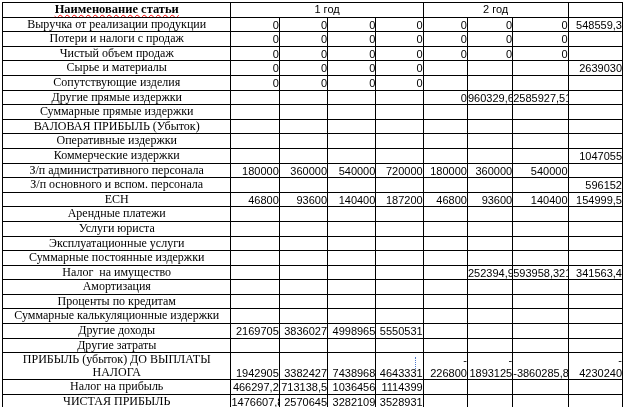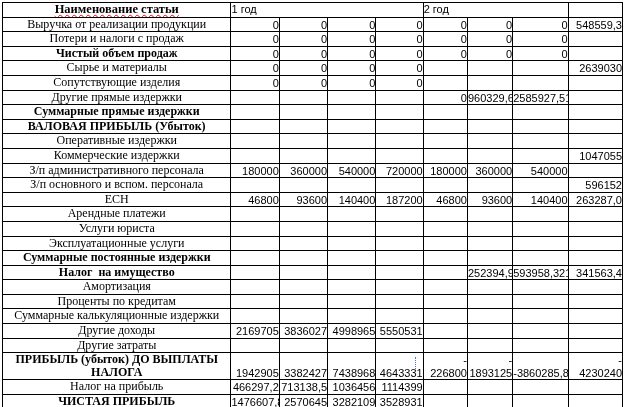--- a/index.html
+++ b/index.html
@@ -34,36 +34,36 @@
   }
   .squiggle {
     text-decoration-line: underline;
     text-decoration-style: wavy;
     text-decoration-color: #ff0000;
     text-decoration-thickness: 1px;
   }
   th.yr {
     font-size: 11px;
     font-weight: normal;
-    text-align: left;
+    text-align: center;
     padding-left: 3px;
     line-height: 13px;
     color: #000;
   }
   
   td.lbl {
     font-family: "Liberation Serif", serif;
     font-size: 12px;
     text-align: center;
     vertical-align: top;
     line-height: 13px;
     white-space: pre-wrap;
     color: #000;
   }
-  tr.bold td.lbl { font-weight: bold; }
+  tr.bold td.lbl { font-weight: normal; }
   
   td.num {
     font-family: "Liberation Sans", sans-serif;
     font-size: 11px;
     text-align: right;
     vertical-align: bottom;
     padding-right: 3px;
     padding-bottom: 1px;
     line-height: 12.5px;
     white-space: pre-line;
@@ -238,21 +238,21 @@
         </tr>
         <tr>
           <td class="lbl">ЕСН</td>
           <td class="num">46800</td>
           <td class="num">93600</td>
           <td class="num">140400</td>
           <td class="num">187200</td>
           <td class="num">46800</td>
           <td class="num">93600</td>
           <td class="num">140400</td>
-          <td class="num">263287,0</td>
+          <td class="num">154999,5</td>
         </tr>
         <tr>
           <td class="lbl">Арендные платежи</td>
           <td class="num"></td>
           <td class="num"></td>
           <td class="num"></td>
           <td class="num"></td>
           <td class="num"></td>
           <td class="num"></td>
           <td class="num"></td>

